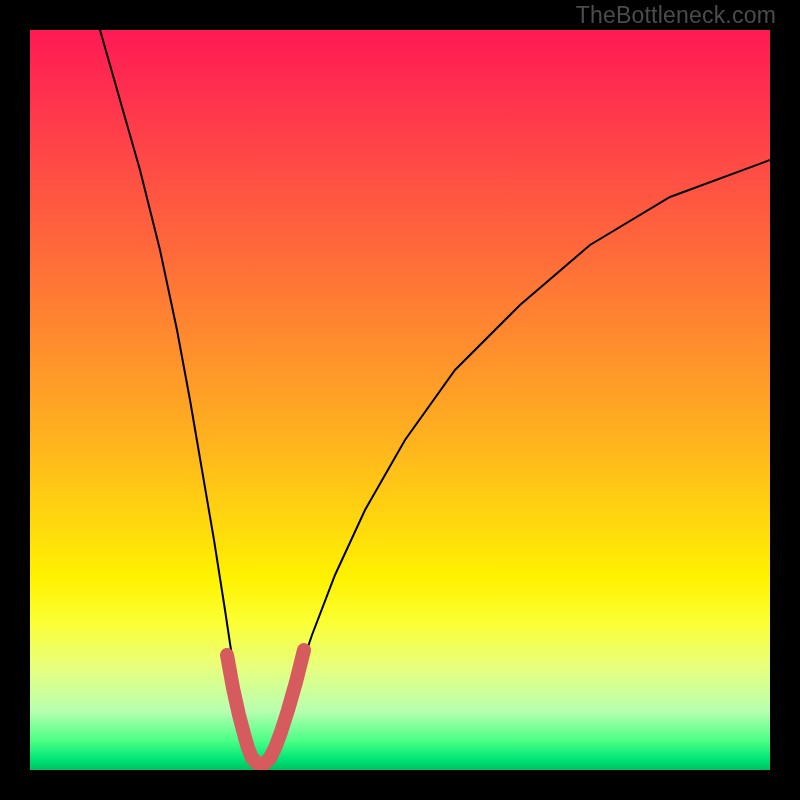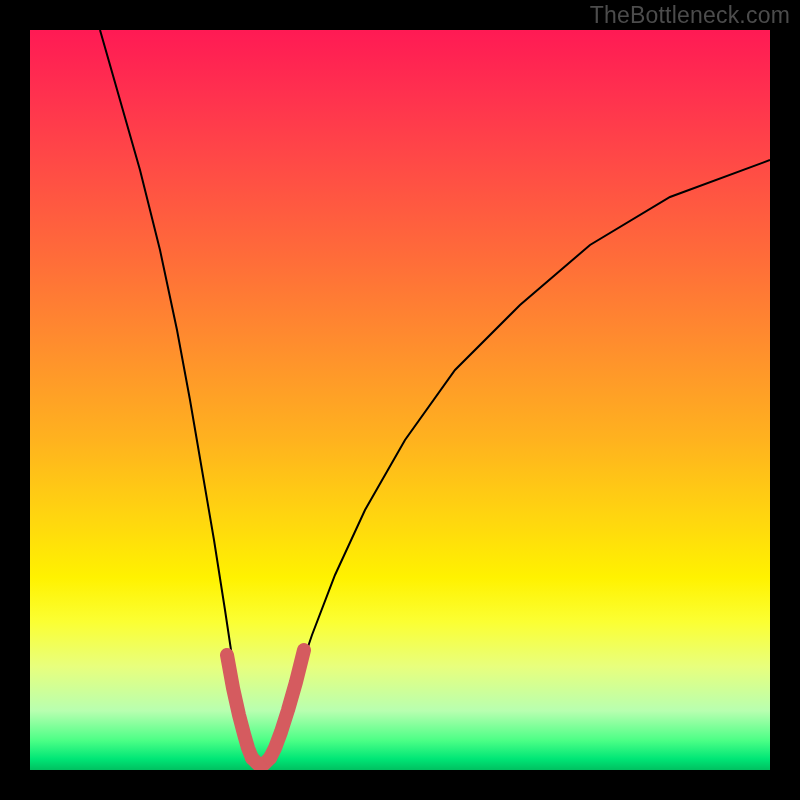--- a/index.html
+++ b/index.html
@@ -47,21 +47,21 @@
     position: absolute;
     left: 0;
     top: 0;
     width: 740px;
     height: 740px;
     overflow: visible;
   }
   .watermark {
     position: absolute;
     top: 2px;
-    right: 10px;
+    right: 24px;
     color: #4c4c4c;
     font-size: 23px;
     font-weight: 500;
     letter-spacing: 0.2px;
     user-select: none;
   }
 </style>
 </head>
 <body>
 

